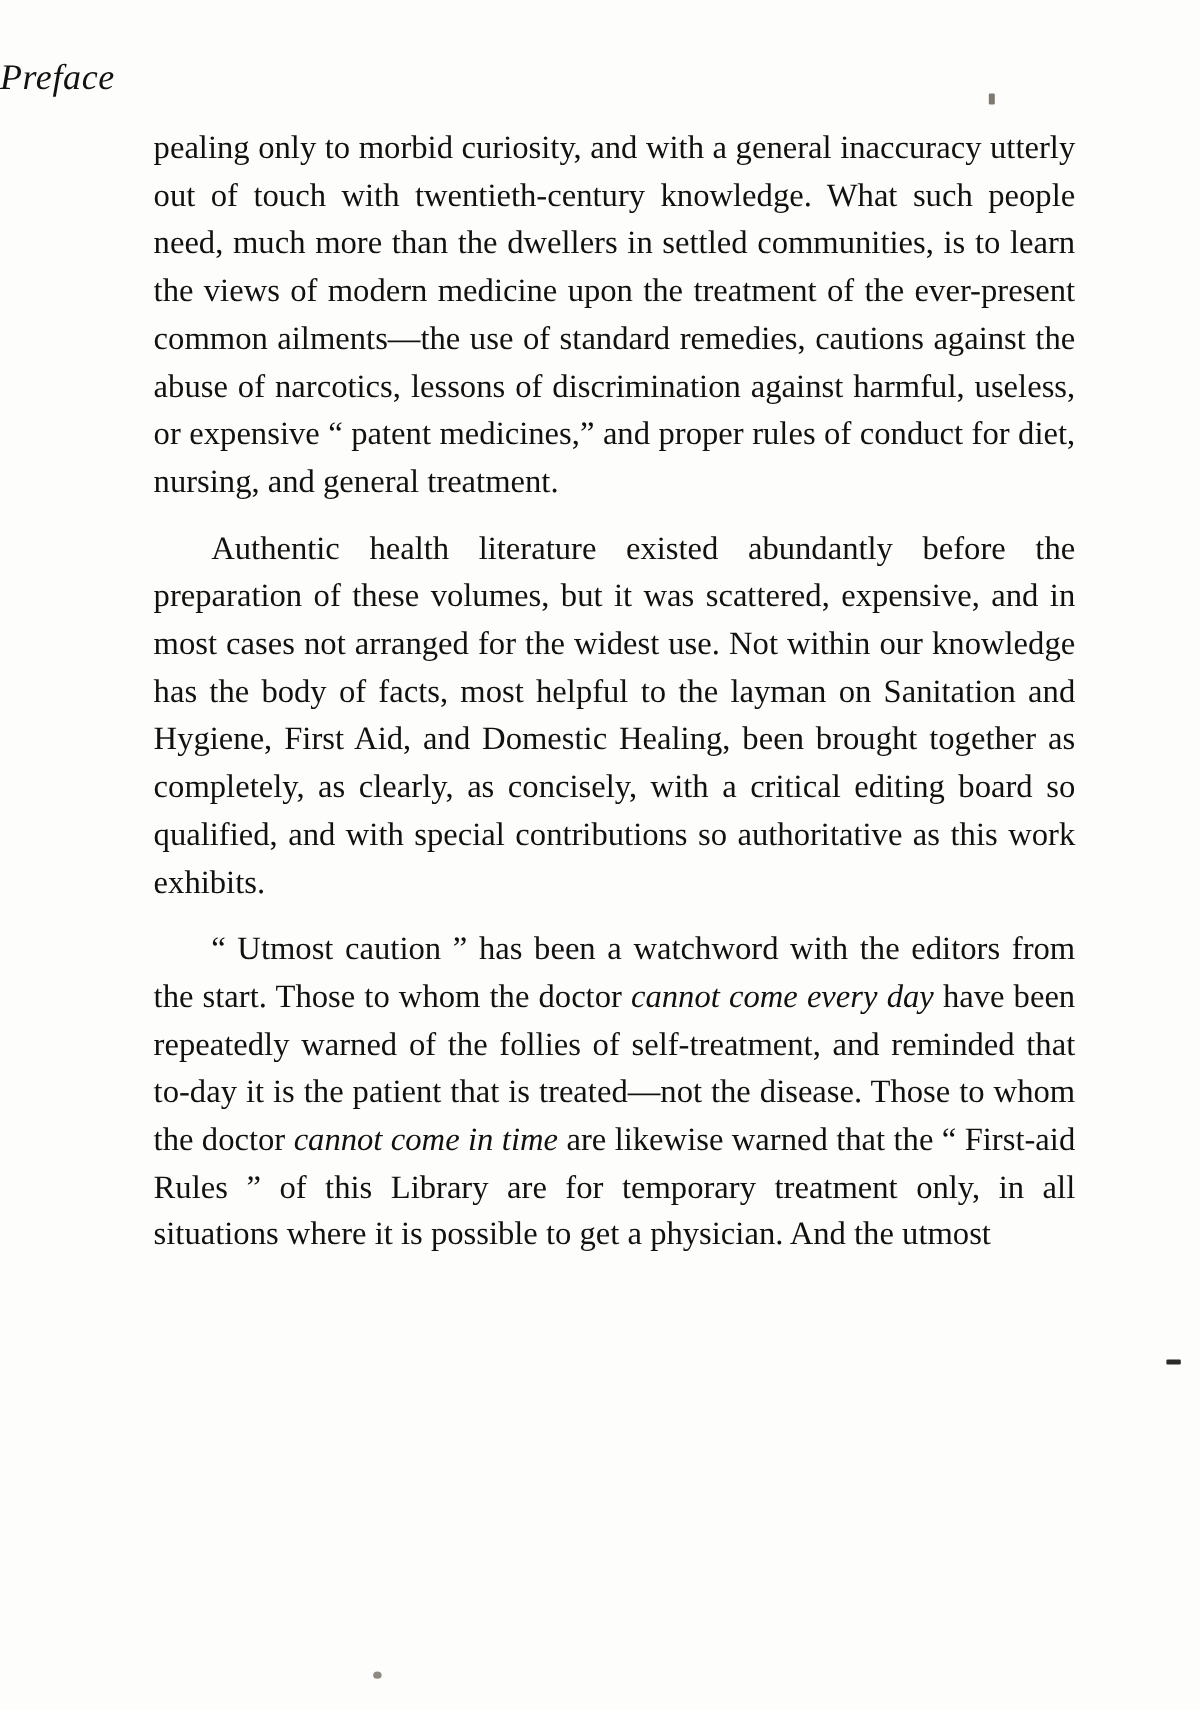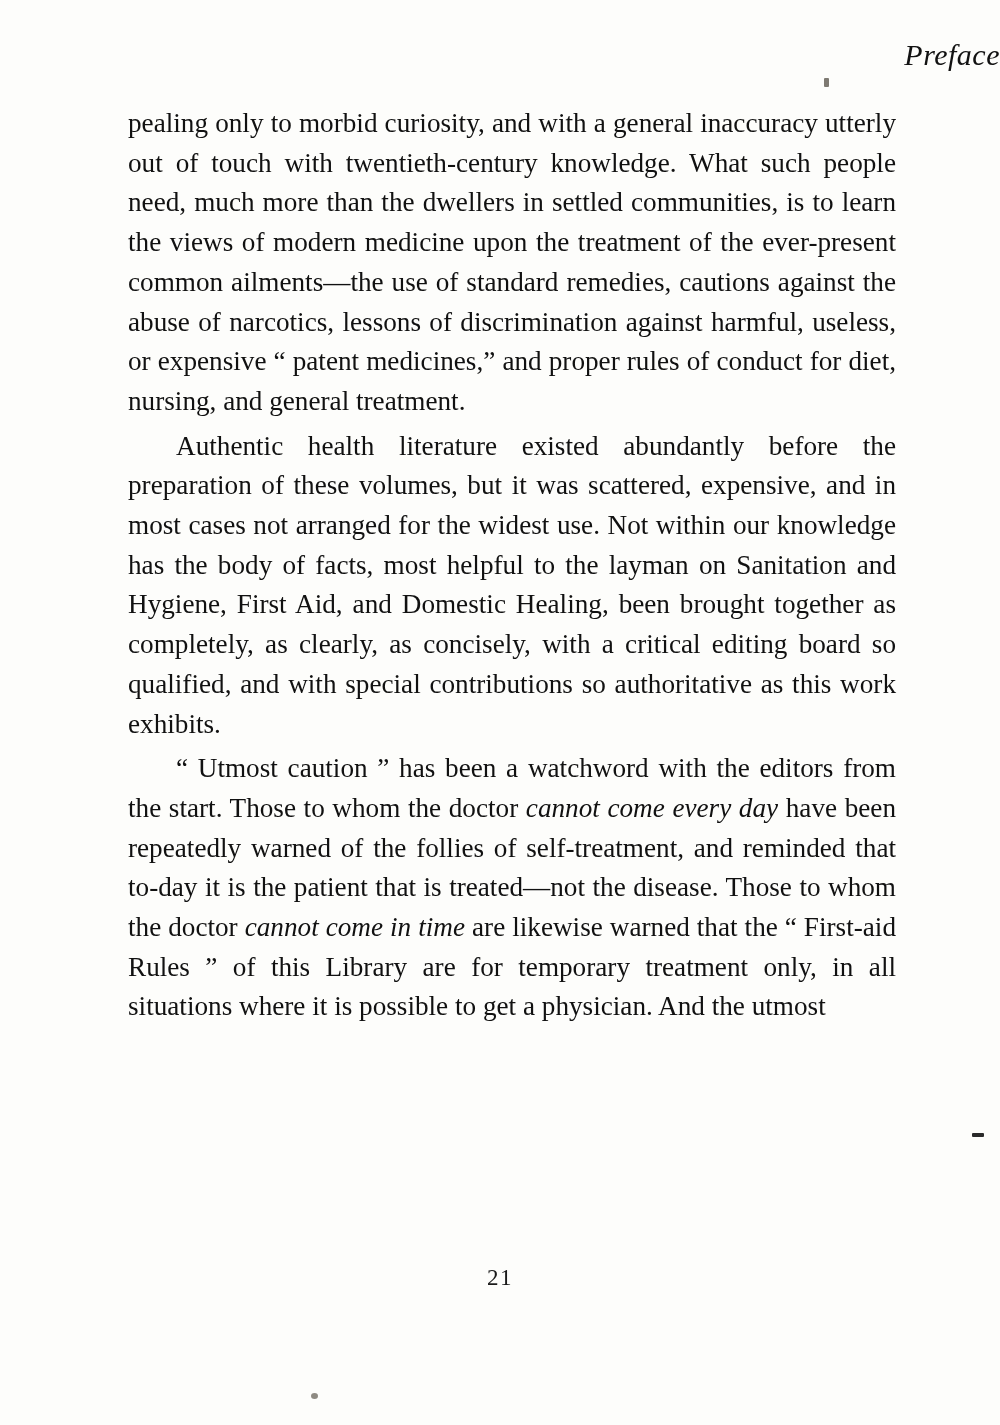--- a/index.html
+++ b/index.html
@@ -15,24 +15,24 @@
     color: #141414;
     overflow: hidden;
   }
   .page {
     position: absolute;
     inset: 0;
     background: #fdfdfb;
   }
   .running-head {
     position: absolute;
-    top: 38px;
+    top: 48px;
     left: 0;
     width: 100%;
-    text-align: right;
+    text-align: left;
     font-style: italic;
     font-size: 30px;
     letter-spacing: 0.5px;
     color: #121212;
   }
   .body-text {
     position: absolute;
     top: 104px;
     left: 128px;
     width: 768px;
@@ -43,21 +43,21 @@
   }
   .body-text p {
     margin: 0;
     text-indent: 0;
     font-family: Liberation Serif, serif;
   }
   .body-text p.indent {
     text-indent: 48px;
   }
   .body-text p + p {
-    margin-top: 5px;
+    margin-top: 16px;
   }
   .body-text i {
     font-style: italic;
   }
   .folio {
     position: absolute;
     top: 1265px;
     left: 0;
     width: 100%;
     text-align: center;
@@ -80,19 +80,18 @@
 <div class="page">
 
   <div class="running-head">Preface</div>
 
   <div class="body-text">
       <p><span>pealing only to morbid curiosity, and with a general inaccuracy utterly out of touch with twentieth-century knowledge.  What such people need, much more than the dwellers in settled communities, is to learn the views of modern medicine upon the treatment of the ever-present common ailments—the use of standard remedies, cautions against the abuse of narcotics, lessons of discrimination against harmful, useless, or expensive “ patent medicines,” and proper rules of conduct for diet, nursing, and general treatment.</span></p>
       <p class="indent"><span>Authentic health literature existed abundantly before the preparation of these volumes, but it was scattered, expensive, and in most cases not arranged for the widest use.  Not within our knowledge has the body of facts, most helpful to the layman on Sanitation and Hygiene, First Aid, and Domestic Healing, been brought together as completely, as clearly, as concisely, with a critical editing board so qualified, and with special contributions so authoritative as this work exhibits.</span></p>
       <p class="indent"><span>“ Utmost caution ” has been a watchword with the editors from the start.  Those to whom the doctor </span><i>cannot come every day</i><span> have been repeatedly warned of the follies of self-treatment, and reminded that to-day it is the patient that is treated—not the disease.  Those to whom the doctor </span><i>cannot come in time</i><span> are likewise warned that the “ First-aid Rules ” of this Library are for temporary treatment only, in all situations where it is possible to get a physician.  And the utmost</span></p>
     </div>
 
-  <div class="folio">21</div>
 
   <div class="speck speck-a"></div>
   <div class="speck speck-b"></div>
   <div class="speck speck-c"></div>
 
 </div>
 
 </body></html>

